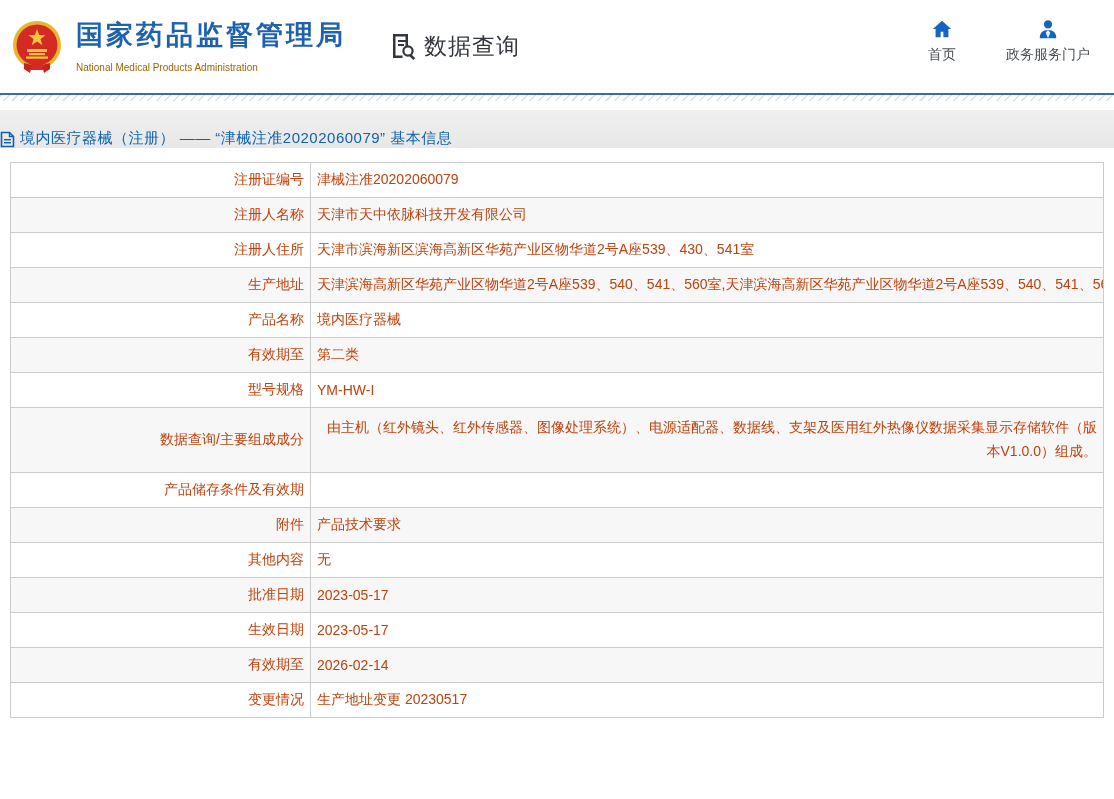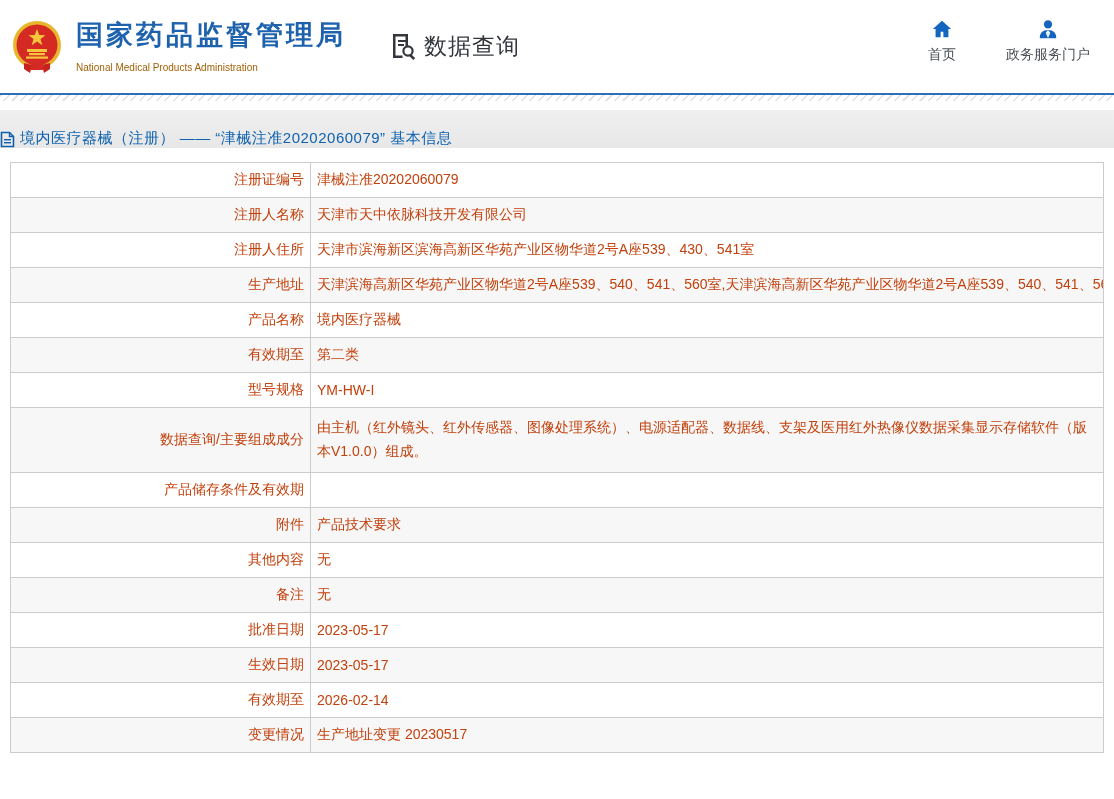--- a/index.html
+++ b/index.html
@@ -106,21 +106,21 @@
     overflow: hidden;
   }
   table.info tr:nth-child(even) td { background: #f7f7f7; }
   table.info tr:nth-child(odd) td { background: #ffffff; }
   td.cell-label {
     width: 300px;
     text-align: right;
     white-space: nowrap;
   }
   td.cell-value { white-space: nowrap; }
-  td.cell-value.wrap { white-space: normal; line-height: 1.7; }
+  td.cell-value.wrap { white-space: normal; line-height: 1.7; text-align: right; }
 </style>
 </head>
 <body>
 
 <div class="header">
   <div class="logo-wrap">
     <svg class="emblem" viewBox="0 0 50 56">
       <circle cx="25" cy="26" r="24" fill="#e8b62c"></circle>
       <circle cx="25" cy="26" r="20.5" fill="#d42a23"></circle>
       <path d="M25 10 l2.2 6 6.3 0.2 -5 3.9 1.8 6.1 -5.3-3.6 -5.3 3.6 1.8-6.1 -5-3.9 6.3-0.2 z" fill="#f5c63c"></path>
@@ -218,24 +218,20 @@
         </tr>
         <tr>
           <td class="cell-label">附件</td>
           <td class="cell-value">产品技术要求</td>
         </tr>
         <tr>
           <td class="cell-label">其他内容</td>
           <td class="cell-value">无</td>
         </tr>
         <tr>
-          <td class="cell-label">备注</td>
-          <td class="cell-value">无</td>
-        </tr>
-        <tr>
           <td class="cell-label">批准日期</td>
           <td class="cell-value">2023-05-17</td>
         </tr>
         <tr>
           <td class="cell-label">生效日期</td>
           <td class="cell-value">2023-05-17</td>
         </tr>
         <tr>
           <td class="cell-label">有效期至</td>
           <td class="cell-value">2026-02-14</td>

